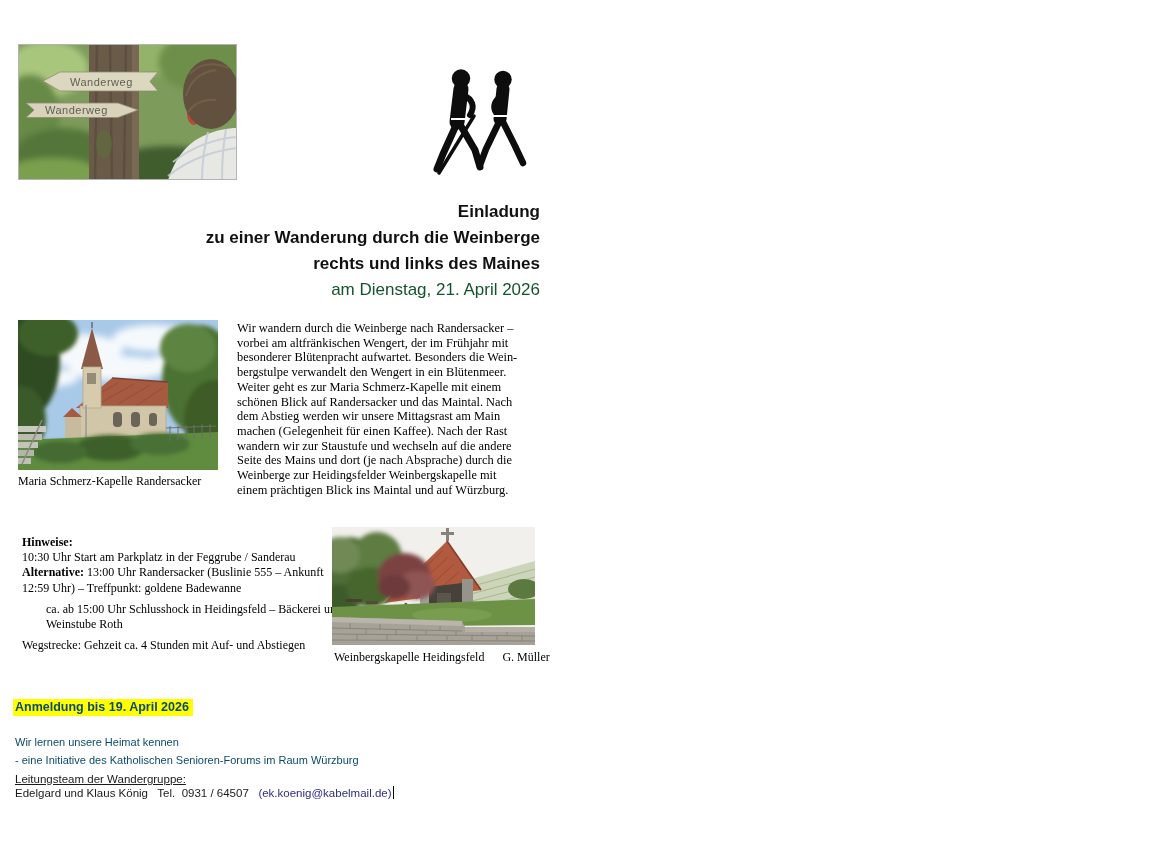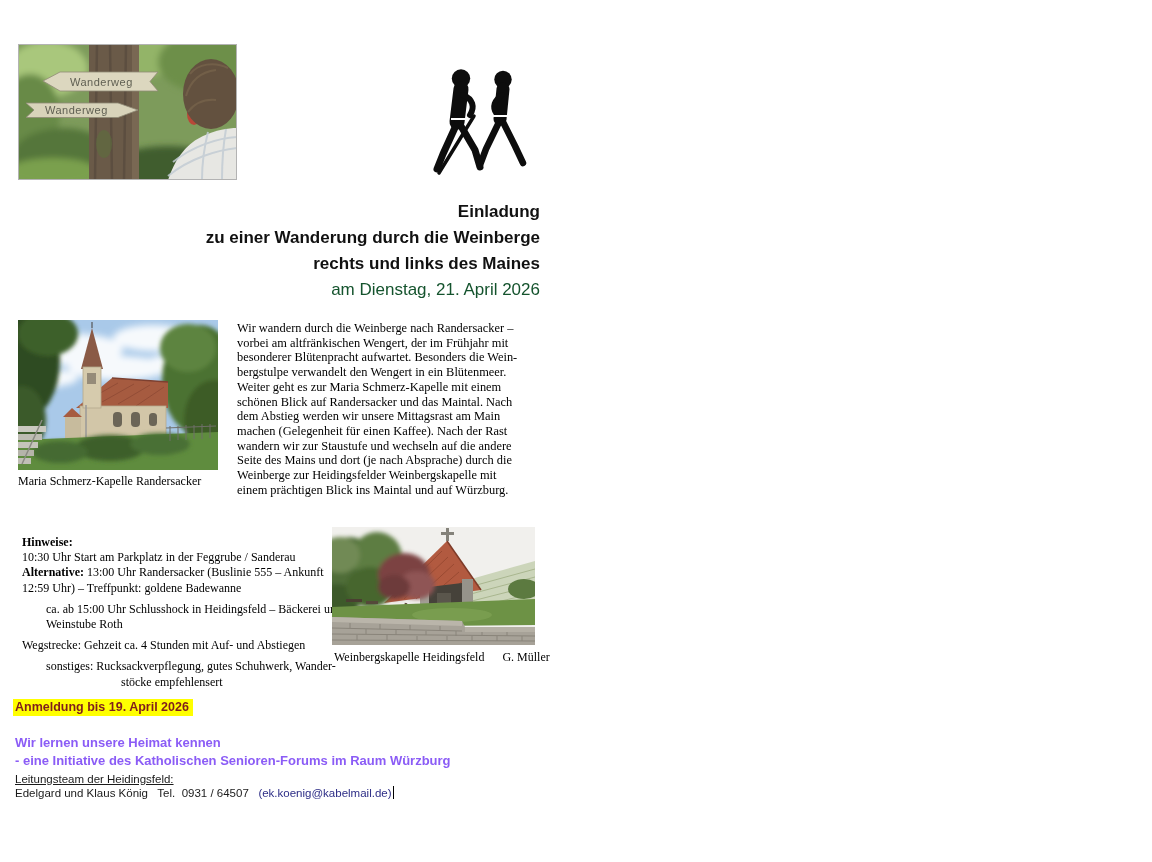--- a/index.html
+++ b/index.html
@@ -16,24 +16,24 @@
   .desc{left:237px;top:321px;width:315px;font-size:12.4px;line-height:14.7px;white-space:pre-line;}
   .hinweise{left:22px;top:535px;width:335px;font-size:12px;line-height:15.2px;}
   .h-gap{height:6px;}
   .prewrap{white-space:pre-wrap;margin-left:24px;}
   .cap{font-size:12px;}
   .cap-left{left:18px;top:474px;}
   .cap-right{left:334px;top:650px;}
   .credit{margin-left:18px;}
   
   .highlight{left:13px;top:699px;display:inline-block;font-size:12.5px;font-weight:bold;
-             padding:1px 4px 2px 2px;color:#7f1d1d;}
+             padding:1px 4px 2px 2px;color:#0c4a6e;}
   
   .footer{left:15px;top:734px;width:560px;}
-  .f-bold{font-size:13px;font-weight:bold;line-height:17.5px;color:#8b5cf6;}
+  .f-bold{font-size:11px;font-weight:normal;line-height:17.5px;color:#0c4a6e;}
   .f-under{font-size:11.5px;line-height:14px;text-decoration:underline;margin-top:3px;}
   .f-contact{font-size:11.5px;line-height:14px;white-space:pre-wrap;}
   .cursor-bar{display:inline-block;width:1.5px;height:13px;background:#000;
               vertical-align:text-bottom;margin-left:1px;}
   
   .photo1{left:18px;top:44px;}
   .hikers{left:430px;top:66px;}
   .photo2{left:18px;top:320px;}
   .photo3{left:332px;top:527px;}
 </style>
@@ -218,22 +218,20 @@
     <div><b>Hinweise:</b></div>
     <div>10:30 Uhr Start am Parkplatz in der Feggrube / Sanderau</div>
     <div><b>Alternative:</b><span> 13:00 Uhr Randersacker (Buslinie 555 – Ankunft</span></div>
     <div>12:59 Uhr) – Treffpunkt: goldene Badewanne</div>
     <div class="h-gap"></div>
     <div class="prewrap">ca. ab 15:00 Uhr Schlusshock in Heidingsfeld – Bäckerei und
 Weinstube Roth</div>
     <div class="h-gap"></div>
     <div>Wegstrecke: Gehzeit ca. 4 Stunden mit Auf- und Abstiegen</div>
     <div class="h-gap"></div>
-    <div class="prewrap">sonstiges: Rucksackverpflegung, gutes Schuhwerk, Wander-
-                         stöcke empfehlensert</div>
   </div>
 
   <div class="abs photo3">
     <svg width="203" height="118" viewBox="0 0 203 118">
       <defs>
         <filter id="b2c" x="-30%" y="-30%" width="160%" height="160%">
             <feGaussianBlur stdDeviation="2"></feGaussianBlur>
           </filter>
       </defs>
       <rect width="203" height="118" fill="#f1f0ed"></rect>
@@ -311,17 +309,17 @@
 
   <div class="abs serif cap cap-right">
     <span>Weinbergskapelle Heidingsfeld</span><span class="credit">G. Müller</span>
   </div>
 
   <div class="abs highlight" style="background: rgb(255, 255, 0);">Anmeldung bis 19. April 2026</div>
 
   <div class="abs footer">
     <div class="f-bold">Wir lernen unsere Heimat kennen</div>
     <div class="f-bold">- eine Initiative des Katholischen Senioren-Forums im Raum Würzburg</div>
-    <div class="f-under">Leitungsteam der Heidingsfeld:</div>
+    <div class="f-under">Leitungsteam der Wandergruppe:</div>
     <div class="f-contact"><span>Edelgard und Klaus König   Tel.  0931 / 64507   </span><span style="color: rgb(45, 45, 134);">(ek.koenig@kabelmail.de)</span><span class="cursor-bar"></span></div>
   </div>
 
 </div>
 
 </body></html>

